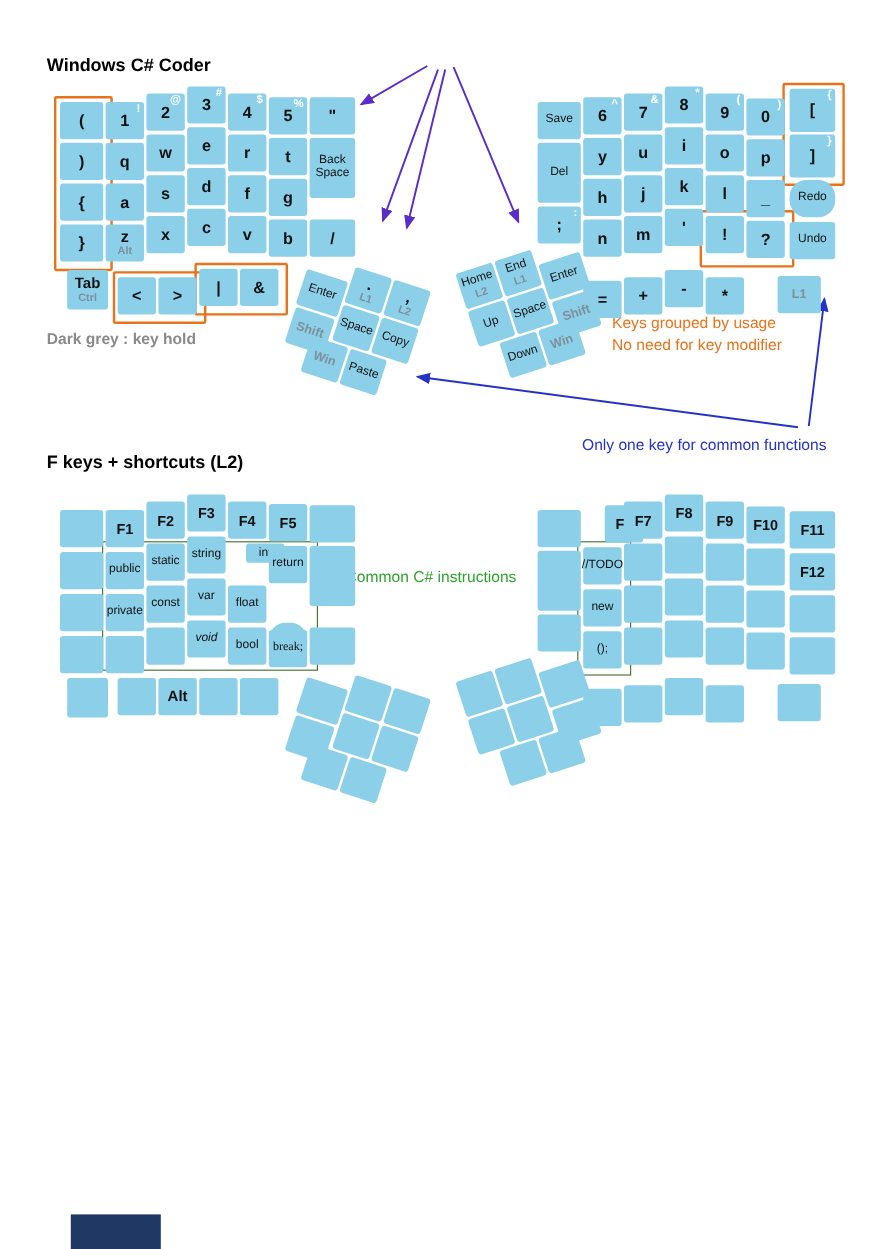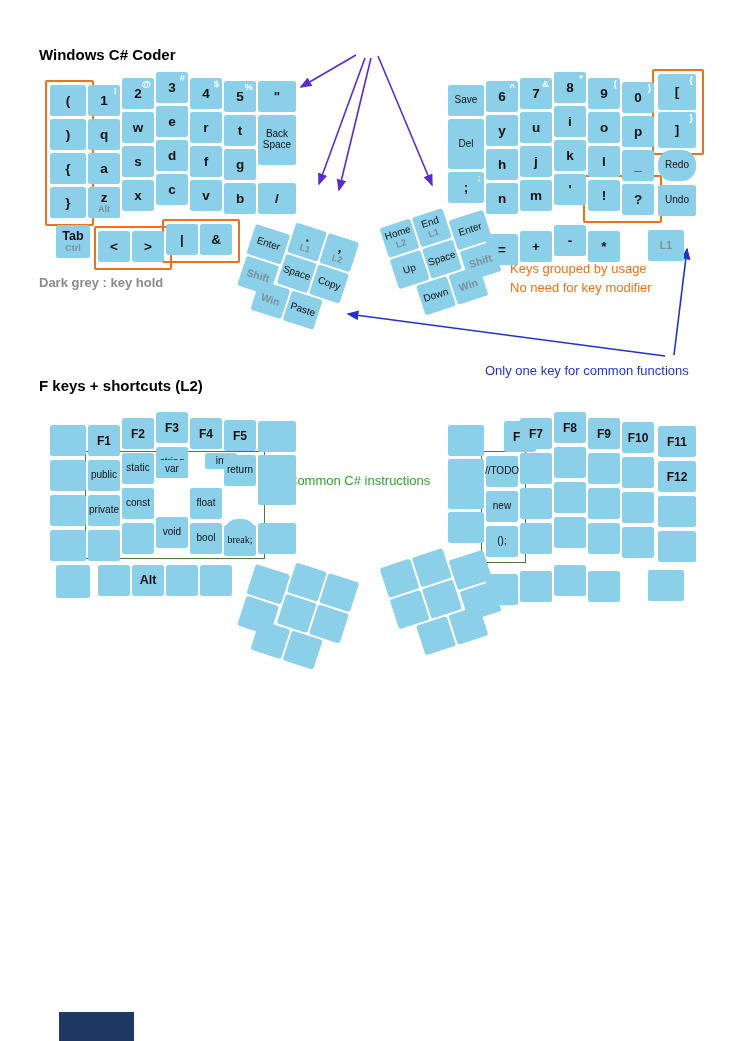--- a/index.html
+++ b/index.html
@@ -366,24 +366,24 @@
     </div>
     <div class="key" style="left: 122px; top: 523px; width: 32px; height: 31px;">
       <span class="kl kw"></span>
     </div>
     <div class="key" style="left: 156px; top: 412px; width: 32px; height: 31px;">
       <span class="kl kf">F3</span>
     </div>
     <div class="key" style="left: 156px; top: 447px; width: 32px; height: 31px;">
       <span class="kl kw">string</span>
     </div>
-    <div class="key" style="left: 156px; top: 460px; width: 32px; height: 18px;">
+    <div class="key" style="left: 156px; top: 482px; width: 32px; height: 31px;">
       <span class="kl kw">var</span>
     </div>
-    <div class="key" style="left: 156px; top: 517px; width: 32px; height: 31px;">
+    <div class="key" style="left: 156px; top: 517px; width: 32px; height: 31px; font-style: italic;">
       <span class="kl kw">void</span>
     </div>
     <div class="key" style="left: 190px; top: 418px; width: 32px; height: 31px;">
       <span class="kl kf">F4</span>
     </div>
     <div class="key" style="left: 205px; top: 453px; width: 32px; height: 16px;">
       <span class="kl kw">int</span>
     </div>
     <div class="key" style="left: 190px; top: 488px; width: 32px; height: 31px;">
       <span class="kl kw">float</span>

